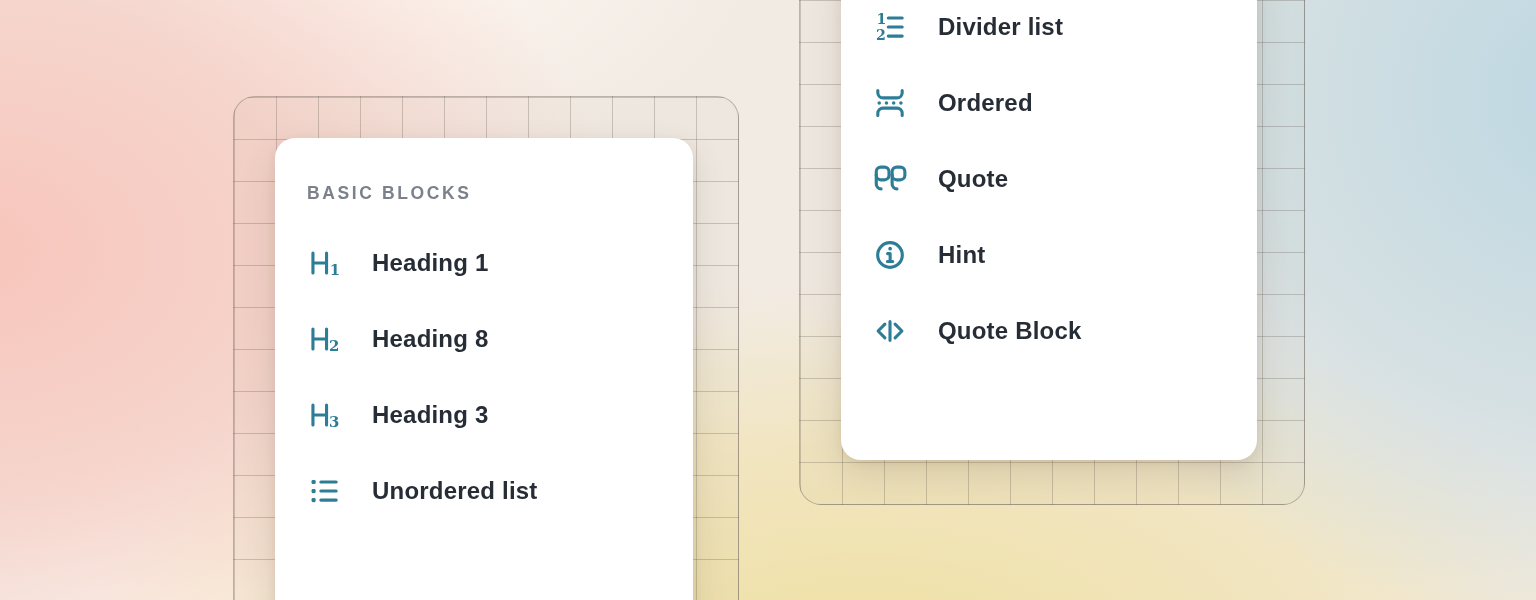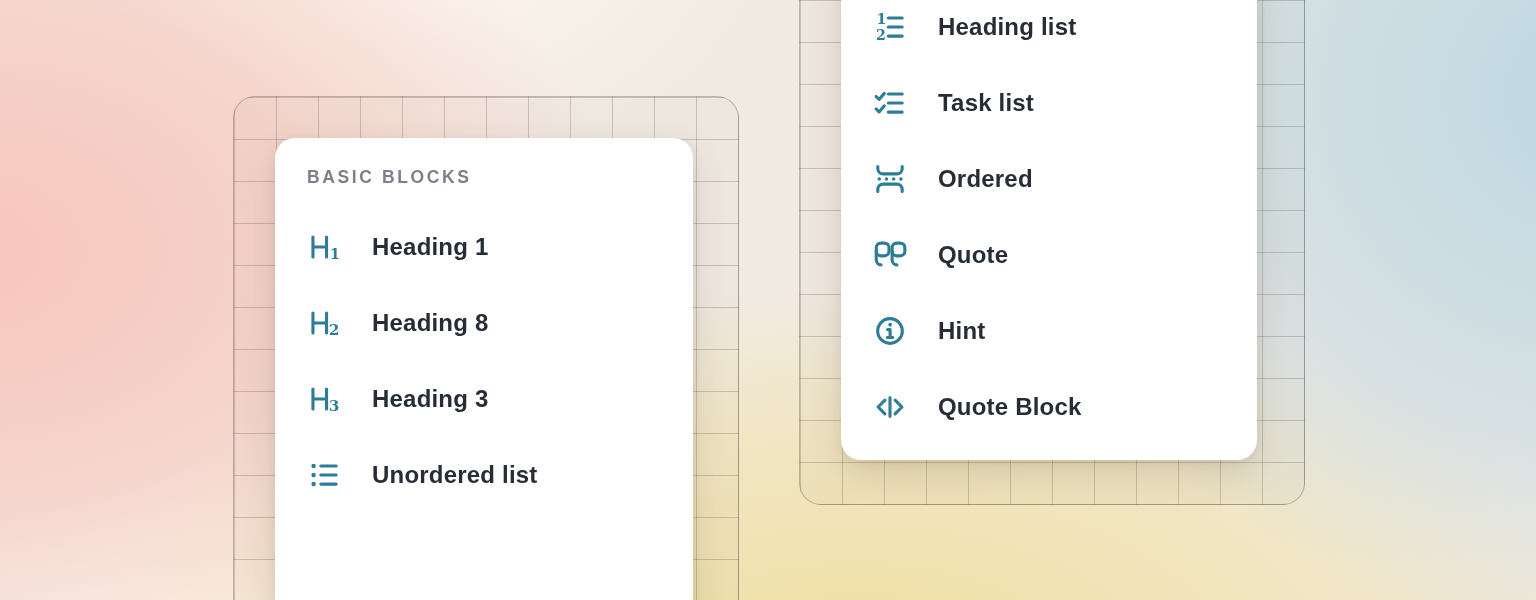--- a/index.html
+++ b/index.html
@@ -27,21 +27,21 @@
   .grid.left{left:233px;top:96px;width:504px;height:546px;}
   .grid.right{left:799px;top:-43px;width:504px;height:546px;}
   .card{
     position:absolute;background:#ffffff;border-radius:20px;
     box-shadow:0 14px 34px rgba(96,74,56,0.16), 0 3px 10px rgba(96,74,56,0.08);
     box-sizing:border-box;padding:0 28px 0 32px;
   }
   .card.left{left:275px;top:138px;width:418px;height:520px;}
   .card.right{left:841px;top:-40px;width:416px;height:500px;}
   .section-title{
-    margin-top:28px;height:22px;line-height:22px;
+    margin-top:44px;height:22px;line-height:22px;
     font-size:17.5px;font-weight:700;letter-spacing:2.6px;
     color:#7b818b;
   }
   .menu{margin:0;padding:0;list-style:none;}
   .card.left .menu{margin-top:21px;}
   .card.right .menu{margin-top:29px;}
   .menu-item{
     display:flex;align-items:center;height:76px;cursor:pointer;
   }
   .mi-icon{
@@ -114,32 +114,23 @@
   <div class="card right">
     <ul class="menu">
   <li class="menu-item">
     <span class="mi-icon">
             <svg viewBox="0 0 24 24" xmlns="http://www.w3.org/2000/svg">
               <path d="M10.8 5.6h9.8M10.8 12h9.8M10.8 18.4h9.8"></path>
               <text class="dg" x="2.4" y="10" font-size="10">1</text>
               <text class="dg" x="2.2" y="21.4" font-size="10">2</text>
             </svg>
           </span>
-    <span class="mi-label">Heading list</span>
+    <span class="mi-label">Divider list</span>
   </li>
 
-  <li class="menu-item">
-    <span class="mi-icon">
-            <svg viewBox="0 0 24 24" xmlns="http://www.w3.org/2000/svg">
-              <path d="M10.8 5.6h9.8M10.8 12h9.8M10.8 18.4h9.8"></path>
-              <path d="M2.2 7.4l2.1 2.1 3.7-4.3M2.2 16.2l2.1 2.1 3.7-4.3"></path>
-            </svg>
-          </span>
-    <span class="mi-label">Task list</span>
-  </li>
 
   <li class="menu-item">
     <span class="mi-icon">
             <svg viewBox="0 0 24 24" xmlns="http://www.w3.org/2000/svg">
               <path d="M3.4 3.2v1.5a3.7 3.7 0 0 0 3.7 3.7h9.8a3.7 3.7 0 0 0 3.7-3.7V3.2"></path>
               <path d="M3.4 20.8v-1.5a3.7 3.7 0 0 1 3.7-3.7h9.8a3.7 3.7 0 0 1 3.7 3.7v1.5"></path>
               <circle class="fl" cx="4.4" cy="12" r="1.25"></circle>
               <circle class="fl" cx="9.5" cy="12" r="1.25"></circle>
               <circle class="fl" cx="14.6" cy="12" r="1.25"></circle>
               <circle class="fl" cx="19.7" cy="12" r="1.25"></circle>

